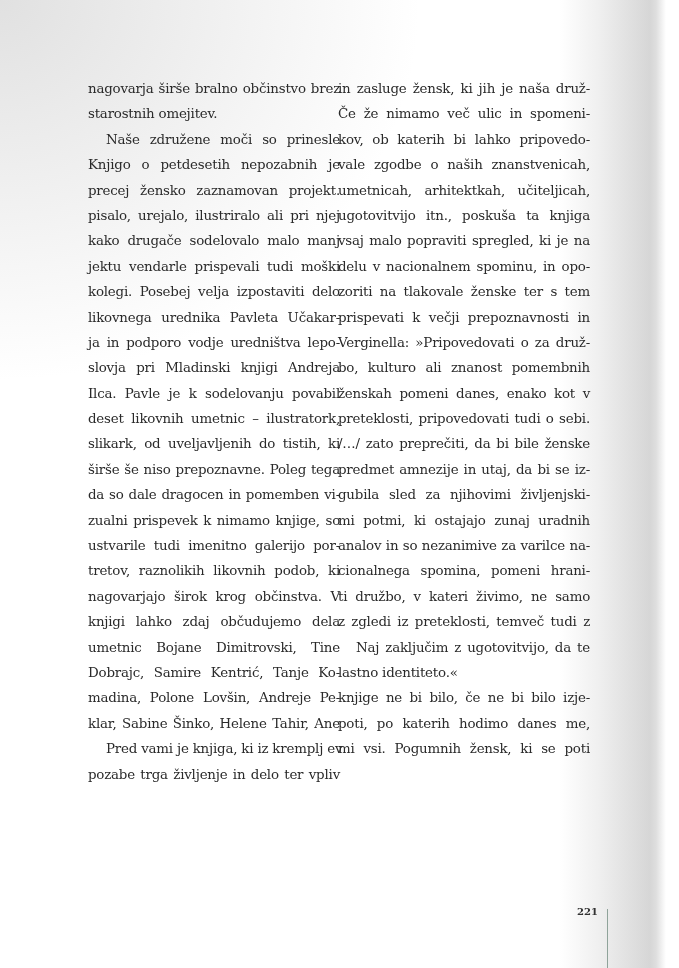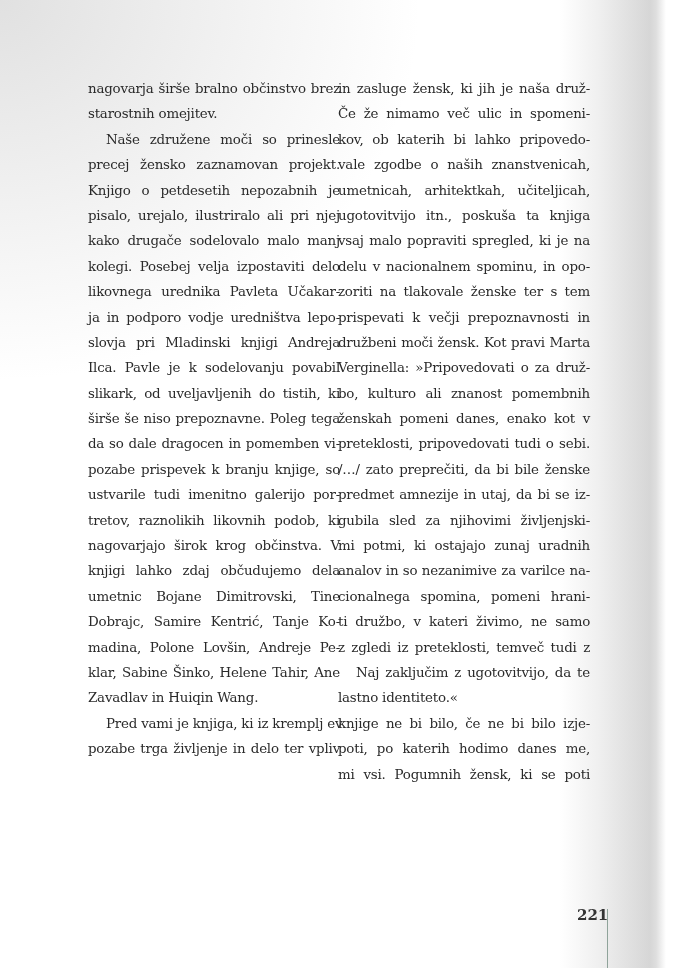--- a/index.html
+++ b/index.html
@@ -53,21 +53,21 @@
       height: 25.4px;
       overflow: visible;
     }
     .line.last { text-align-last: left; }
     .line.indent { padding-left: 18px; }
     .page-number {
       position: absolute;
       left: 577px;
       top: 906px;
       font-family: "DejaVu Serif", "Liberation Serif", serif;
-      font-size: 15px;
+      font-size: 10px;
       font-weight: bold;
       color: #333333;
     }
     .folio-rule {
       position: absolute;
       left: 607px;
       top: 909px;
       width: 1px;
       height: 59px;
       background: #8fa39a;
@@ -76,57 +76,57 @@
 </head>
 <body>
 
 <div class="page">
   <div class="gutter-shadow"></div>
 
   <div class="column col-left" id="col-left">
       <span class="line">nagovarja širše bralno občinstvo brez</span>
       <span class="line last">starostnih omejitev.</span>
       <span class="line indent">Naše združene moči so prinesle</span>
+      <span class="line">Knjigo o petdesetih nepozabnih je</span>
       <span class="line">precej žensko zaznamovan projekt.</span>
-      <span class="line">Knjigo o petdesetih nepozabnih je</span>
       <span class="line">pisalo, urejalo, ilustriralo ali pri njej</span>
       <span class="line">kako drugače sodelovalo malo manj</span>
+      <span class="line">jektu vendarle prispevali tudi moški</span>
       <span class="line">kolegi. Posebej velja izpostaviti delo</span>
       <span class="line">likovnega urednika Pavleta Učakar-</span>
       <span class="line">ja in podporo vodje uredništva lepo-</span>
       <span class="line">slovja pri Mladinski knjigi Andreja</span>
       <span class="line">Ilca. Pavle je k sodelovanju povabil</span>
+      <span class="line">deset likovnih umetnic – ilustratork,</span>
       <span class="line">slikark, od uveljavljenih do tistih, ki</span>
       <span class="line">širše še niso prepoznavne. Poleg tega</span>
       <span class="line">da so dale dragocen in pomemben vi-</span>
-      <span class="line">pozabe prispevek k branju knjige, so</span>
+      <span class="line">zualni prispevek k nimamo knjige, so</span>
       <span class="line">ustvarile tudi imenitno galerijo por-</span>
       <span class="line">tretov, raznolikih likovnih podob, ki</span>
       <span class="line">nagovarjajo širok krog občinstva. V</span>
       <span class="line">knjigi lahko zdaj občudujemo dela</span>
       <span class="line">umetnic Bojane Dimitrovski, Tine</span>
       <span class="line">Dobrajc, Samire Kentrić, Tanje Ko-</span>
       <span class="line">madina, Polone Lovšin, Andreje Pe-</span>
       <span class="line">klar, Sabine Šinko, Helene Tahir, Ane</span>
-      <span class="line last">Zavadlav in Huiqin Wang.</span>
       <span class="line indent">Pred vami je knjiga, ki iz kremplj ev</span>
       <span class="line">pozabe trga življenje in delo ter vpliv</span>
     </div>
   <div class="column col-right" id="col-right">
       <span class="line">in zasluge žensk, ki jih je naša druž-</span>
       <span class="line">Če že nimamo več ulic in spomeni-</span>
       <span class="line">kov, ob katerih bi lahko pripovedo-</span>
       <span class="line">vale zgodbe o naših znanstvenicah,</span>
       <span class="line">umetnicah, arhitektkah, učiteljicah,</span>
       <span class="line">ugotovitvijo itn., poskuša ta knjiga</span>
       <span class="line">vsaj malo popraviti spregled, ki je na</span>
       <span class="line">delu v nacionalnem spominu, in opo-</span>
       <span class="line">zoriti na tlakovale ženske ter s tem</span>
       <span class="line">prispevati k večji prepoznavnosti in</span>
-      <span class="line">družbeni moči žensk. Kot pravi Marta</span>
       <span class="line">Verginella: »Pripovedovati o za druž-</span>
       <span class="line">bo, kulturo ali znanost pomembnih</span>
       <span class="line">ženskah pomeni danes, enako kot v</span>
       <span class="line">preteklosti, pripovedovati tudi o sebi.</span>
       <span class="line">/…/ zato preprečiti, da bi bile ženske</span>
       <span class="line">predmet amnezije in utaj, da bi se iz-</span>
       <span class="line">gubila sled za njihovimi življenjski-</span>
       <span class="line">mi potmi, ki ostajajo zunaj uradnih</span>
       <span class="line">analov in so nezanimive za varilce na-</span>
       <span class="line">cionalnega spomina, pomeni hrani-</span>

